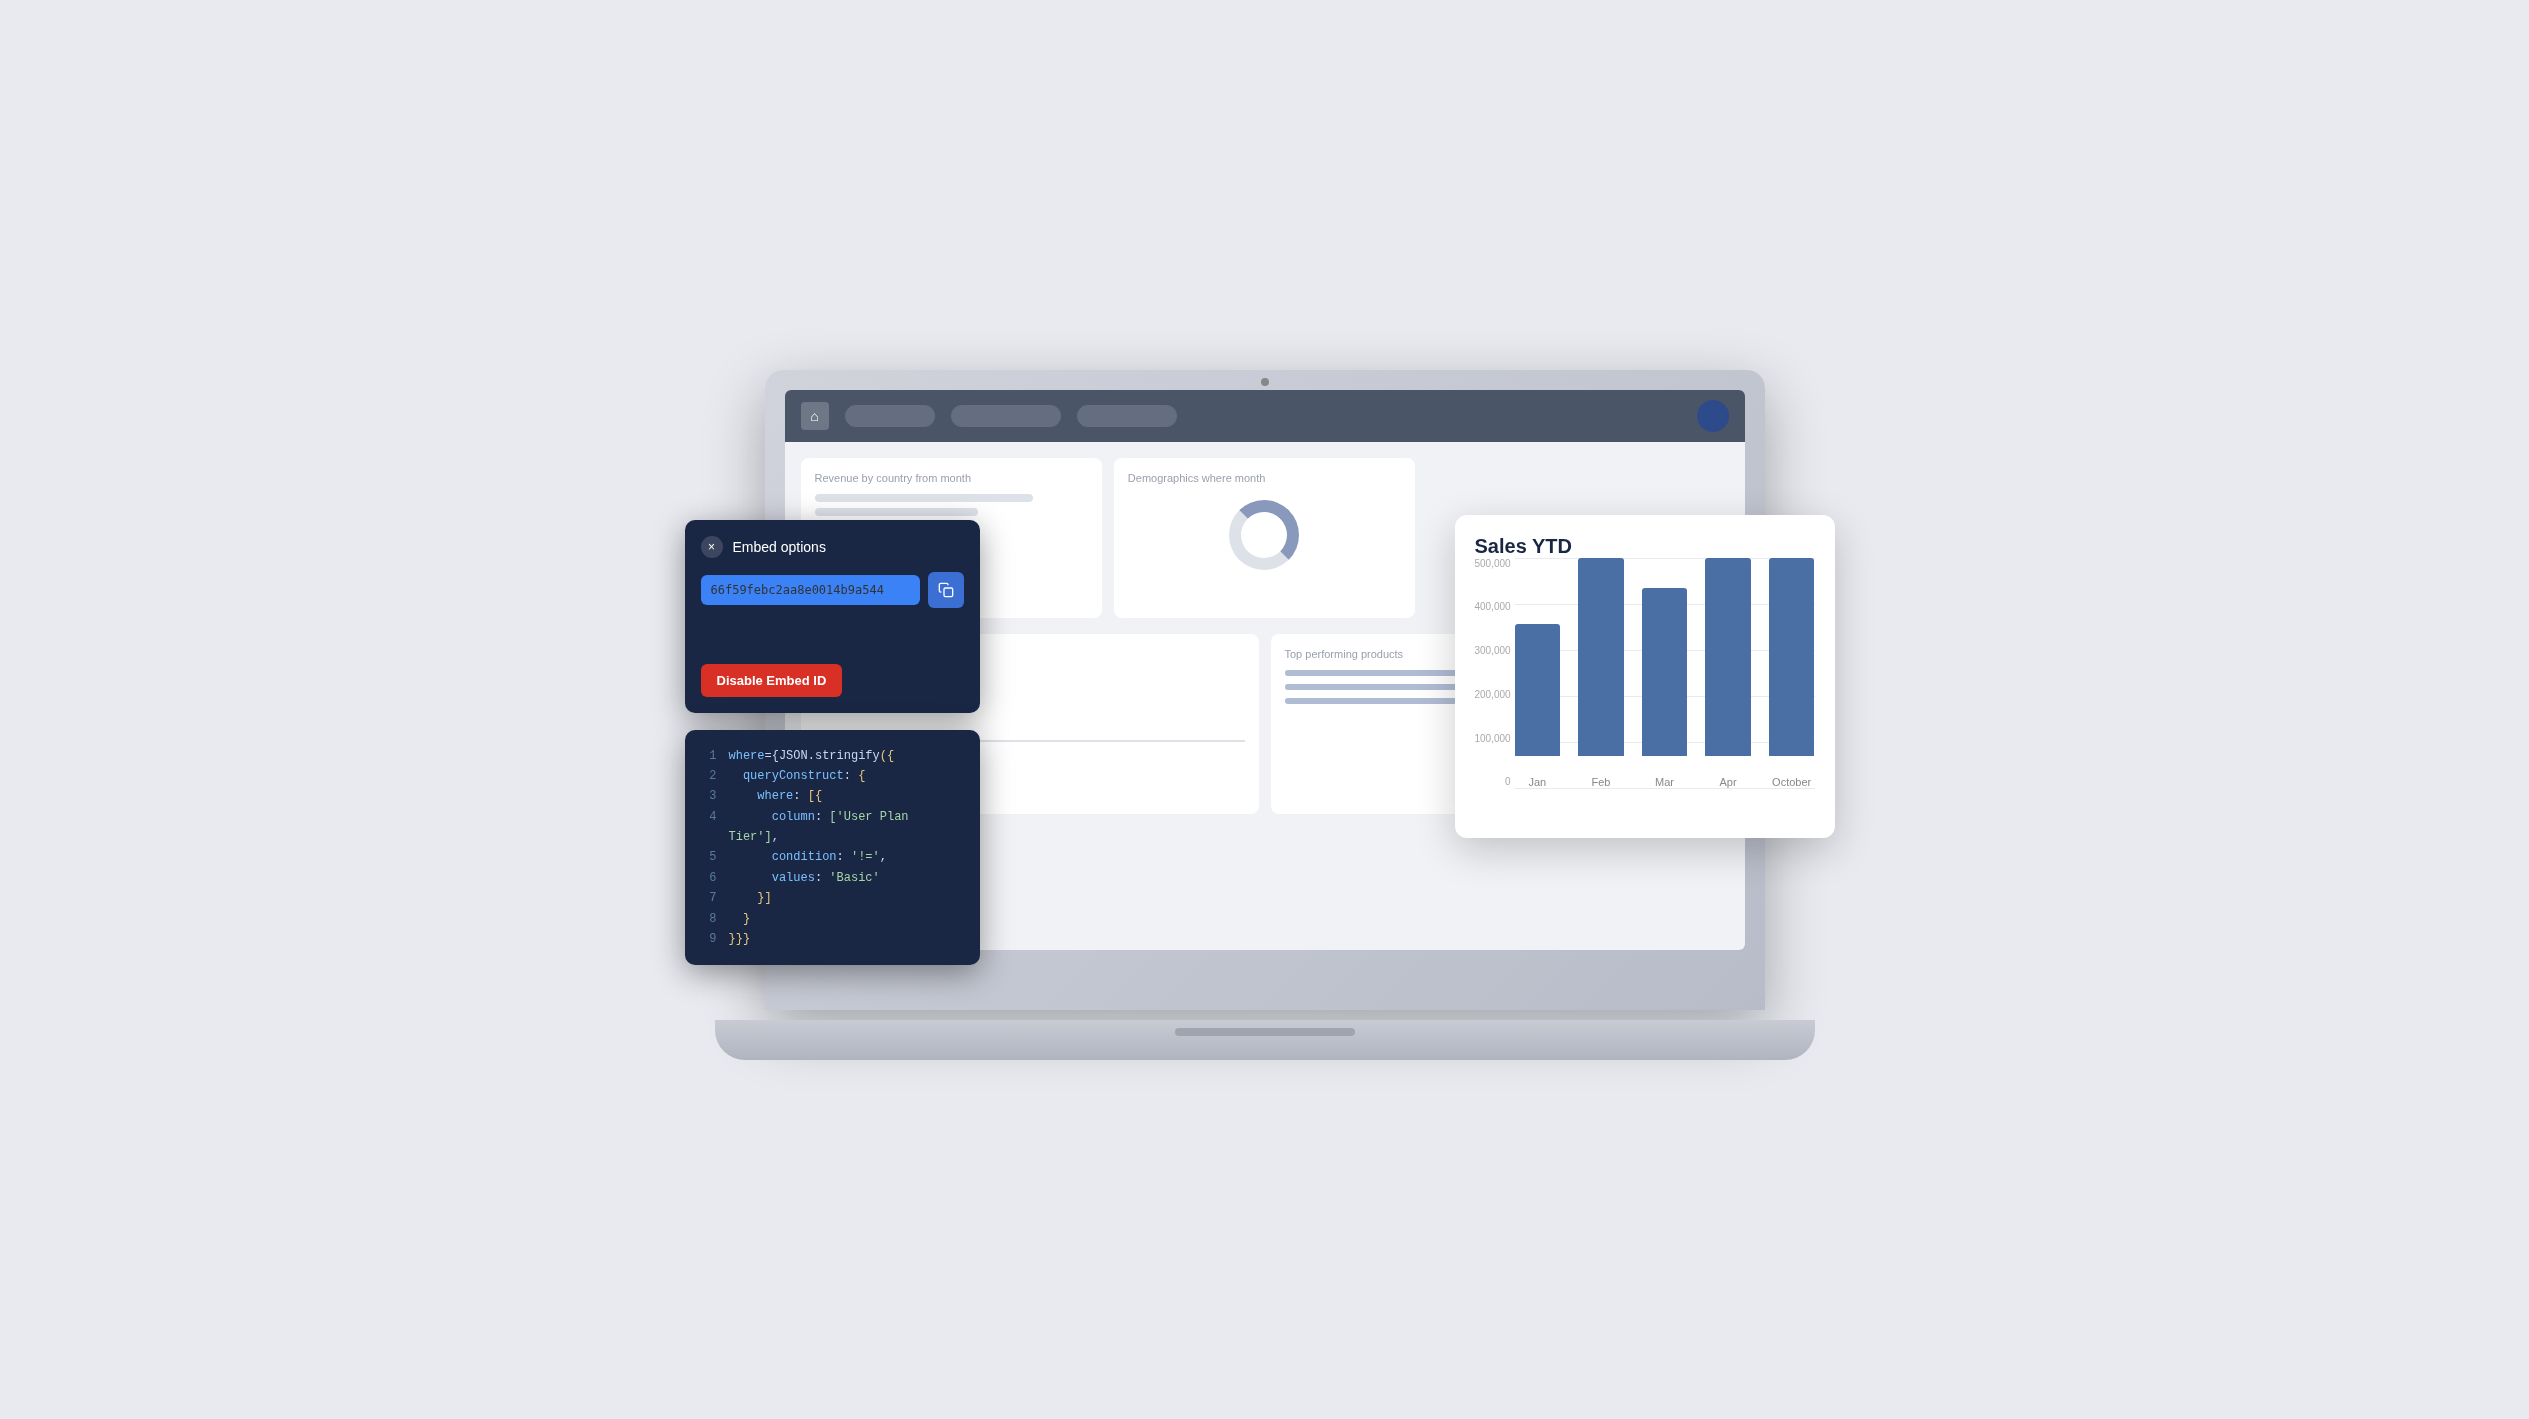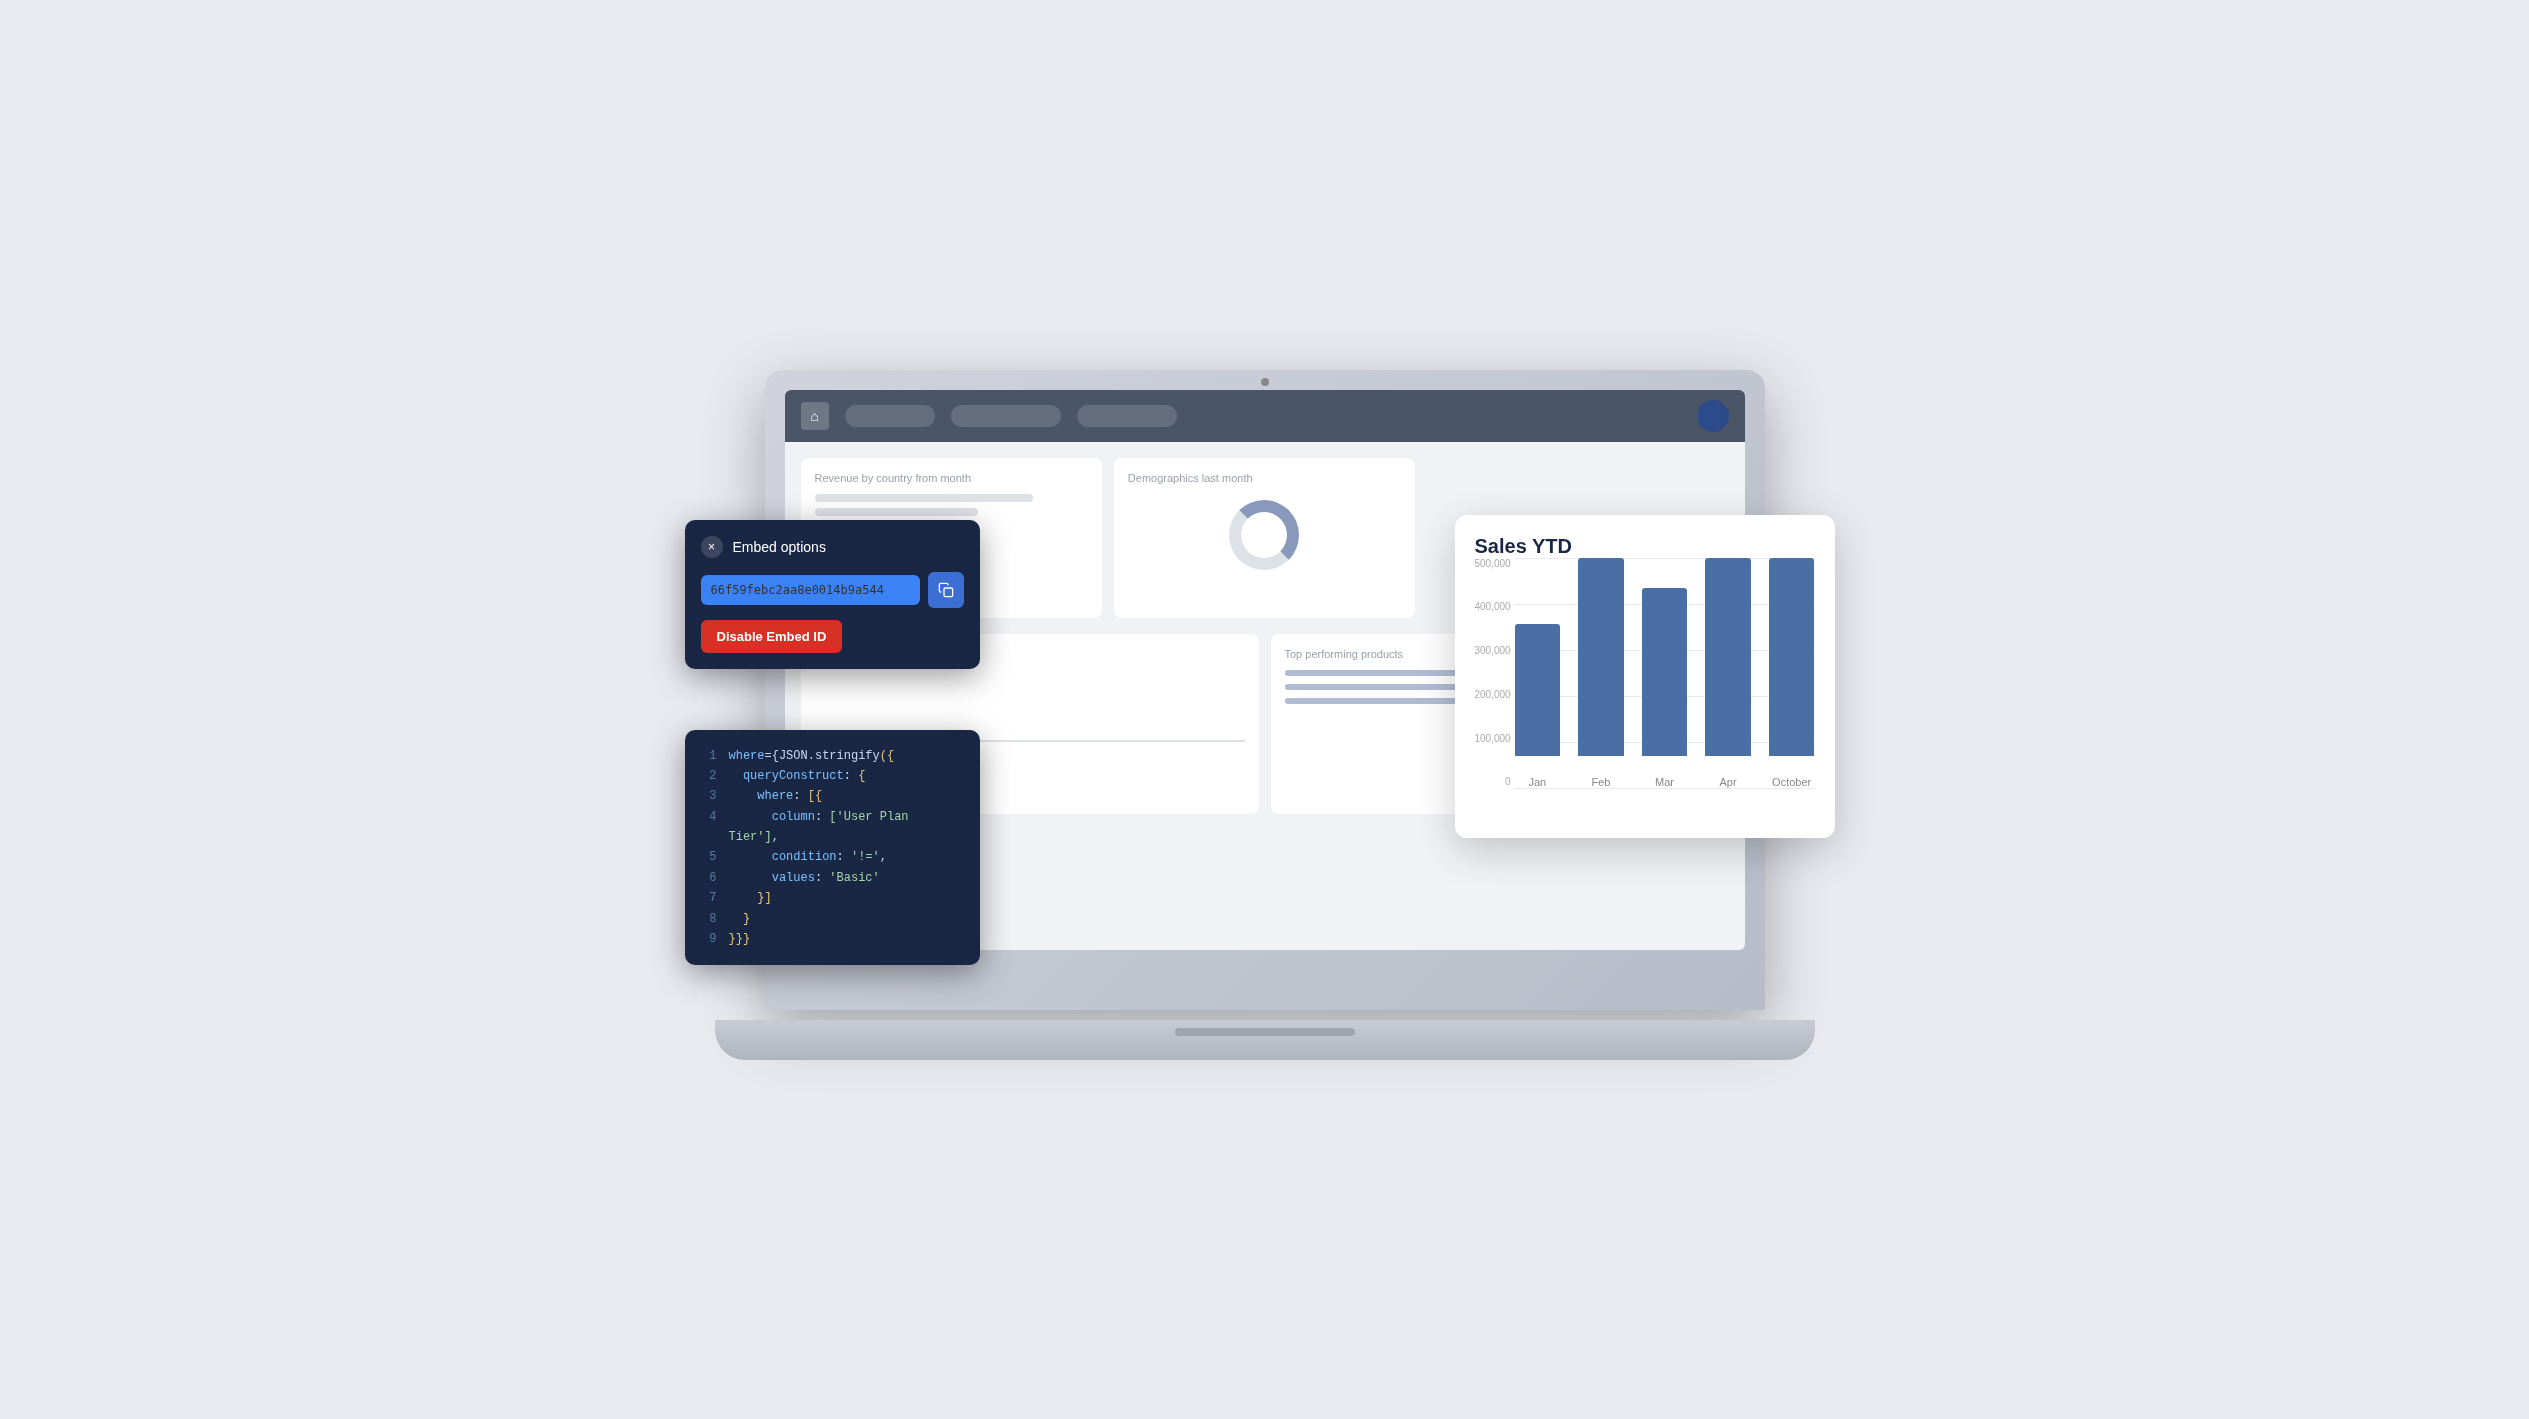--- a/index.html
+++ b/index.html
@@ -308,20 +308,21 @@
     .embed-disable-btn {
       background: #d93025;
       color: white;
       border: none;
       border-radius: 6px;
       padding: 9px 16px;
       font-size: 13px;
       font-weight: 600;
       cursor: pointer;
       display: inline-block;
+      margin-top: 44px;
     }
 
     
     .code-popup {
       position: absolute;
       top: 370px;
       left: -30px;
       width: 295px;
       background: #1a2744;
       border-radius: 10px;
@@ -463,21 +464,21 @@
           <div class="dash-card">
             <div class="dash-card-title">Revenue by country from month</div>
             <div class="dash-bar-row">
               <div class="dash-bar w80"></div>
               <div class="dash-bar w60"></div>
               <div class="dash-bar w45"></div>
               <div class="dash-bar w30"></div>
             </div>
           </div>
           <div class="dash-card">
-            <div class="dash-card-title">Demographics last month</div>
+            <div class="dash-card-title">Demographics where month</div>
             <div class="donut-placeholder"></div>
           </div>
         </div>
 
         <div class="dash-content-row2">
           <div class="dash-card2">
             <div class="dash-card-title">Sales this month</div>
             <div class="small-chart-placeholder">
               <div class="chart-line"></div>
             </div>

